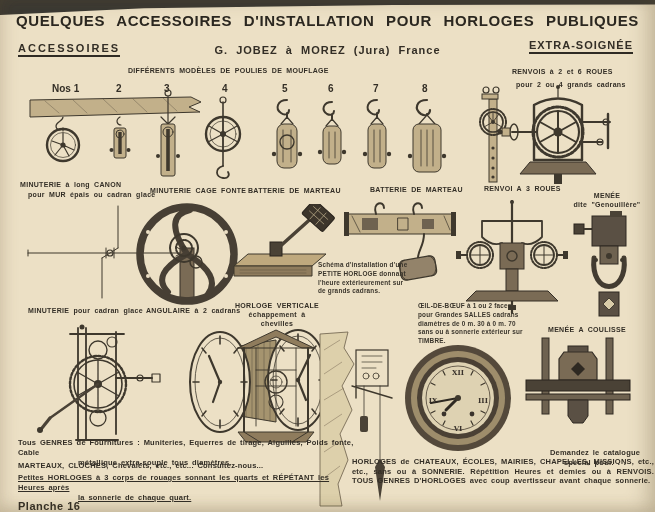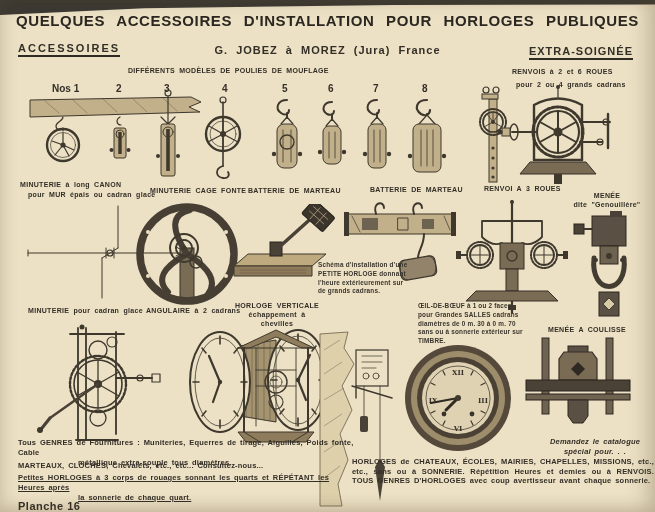--- a/index.html
+++ b/index.html
@@ -40,21 +40,21 @@
 </style>
 </head>
 <body>
 
 <div class="page">
   <div class="top-band"></div>
 
   <div class="abs title">QUELQUES ACCESSOIRES D'INSTALLATION POUR HORLOGES PUBLIQUES</div>
   <div class="abs tag" style="left:18px;top:42px;">ACCESSOIRES</div>
   <div class="abs maker">G. JOBEZ à MOREZ (Jura) France</div>
-  <div class="abs tag" style="right:22px;top:45px;letter-spacing:1px;">EXTRA-SOIGNÉE</div>
+  <div class="abs tag" style="right:22px;top:39px;letter-spacing:1px;">EXTRA-SOIGNÉE</div>
 
   <div class="abs cap" style="left:128px;top:66px;">DIFFÉRENTS MODÈLES DE POULIES DE MOUFLAGE</div>
   <div class="abs cap" style="left:512px;top:67px;">RENVOIS à 2 et 6 ROUES</div>
   <div class="abs cap" style="left:516px;top:80px;">pour 2 ou 4 grands cadrans</div>
 
   <div class="abs num" style="left:52px;top:83px;">Nos 1</div>
   <div class="abs num" style="left:116px;top:83px;">2</div>
   <div class="abs num" style="left:164px;top:83px;">3</div>
   <div class="abs num" style="left:222px;top:83px;">4</div>
   <div class="abs num" style="left:282px;top:83px;">5</div>
@@ -366,18 +366,18 @@
     <span>Tous GENRES de Fournitures : Muniteries, Equerres de tirage, Aiguilles, Poids fonte, Cable</span>
     <span class="ind">métallique extra-souple tous diamètres.</span>
   </div>
   <div class="abs foot" style="left:18px;top:461px;">MARTEAUX, CLOCHES, Chevalets, etc., etc...  Consultez-nous...</div>
   <div class="abs foot" style="left:18px;top:473px;width:340px;text-decoration:underline;">
     <span>Petites HORLOGES à 3 corps de rouages sonnant les quarts et RÉPÉTANT les Heures après</span>
     <span class="ind">la sonnerie de chaque quart.</span>
   </div>
   <div class="abs planche" style="left:18px;top:500px;">Planche 16</div>
 
-  <div class="abs foot center" style="left:545px;top:437px;width:100px;line-height:9.5px;font-style:italic;">
+  <div class="abs foot center" style="left:545px;top:448px;width:100px;line-height:9.5px;">
     <span>Demandez le catalogue</span><br>
     <span>spécial pour. . .</span>
   </div>
   <div class="abs foot" style="left:352px;top:457px;width:302px;line-height:9.6px;text-align:justify;">HORLOGES de CHATEAUX, ÉCOLES, MAIRIES, CHAPELLES, MISSIONS, etc., etc., sans ou à SONNERIE. Répétition Heures et demies ou à RENVOIS. TOUS GENRES D'HORLOGES avec coup avertisseur avant chaque sonnerie.</div>
 </div>
 
 </body></html>

